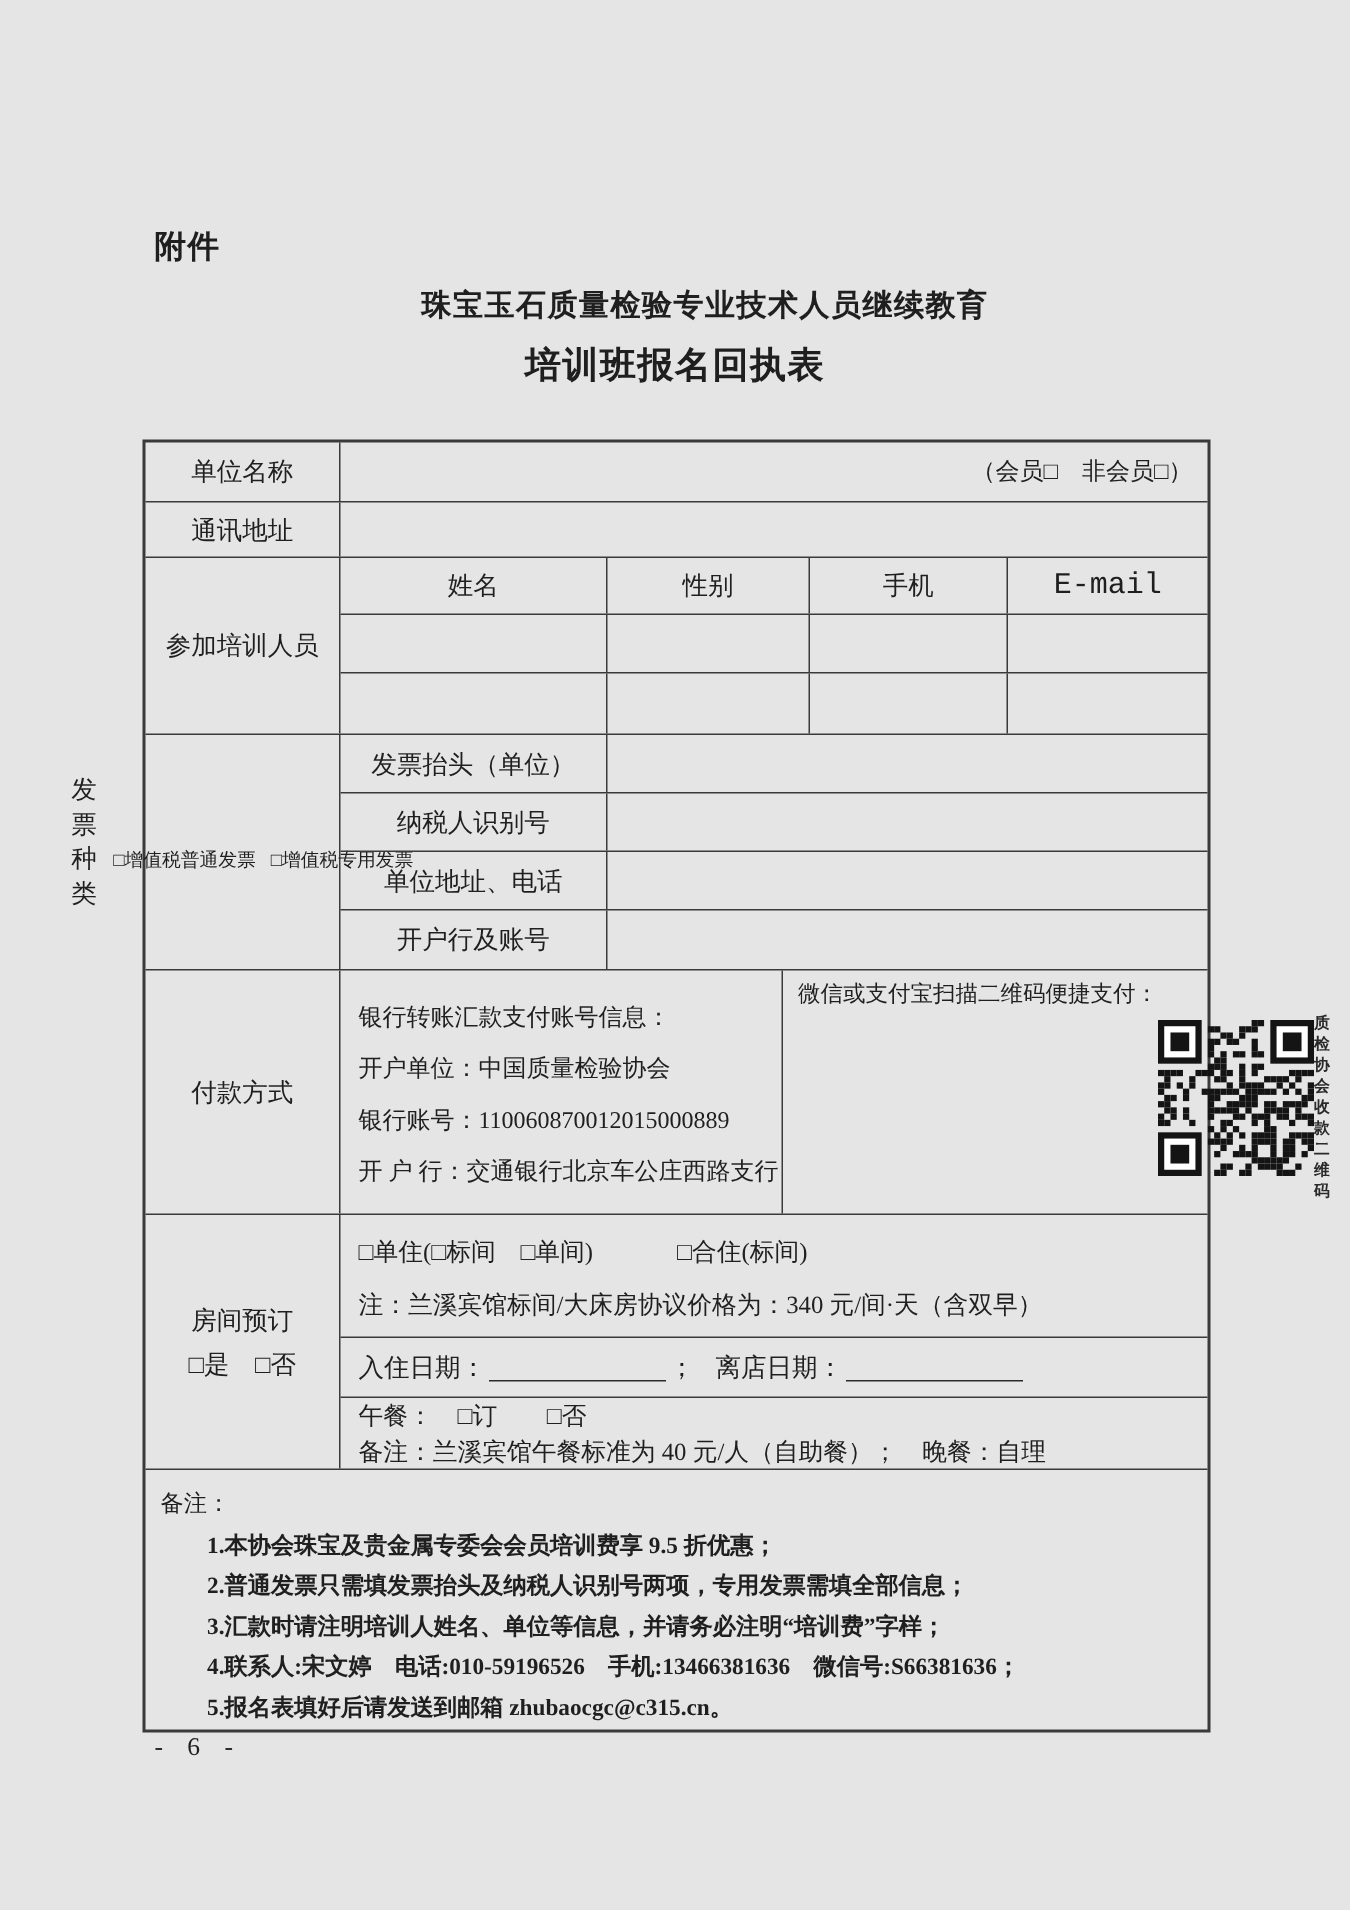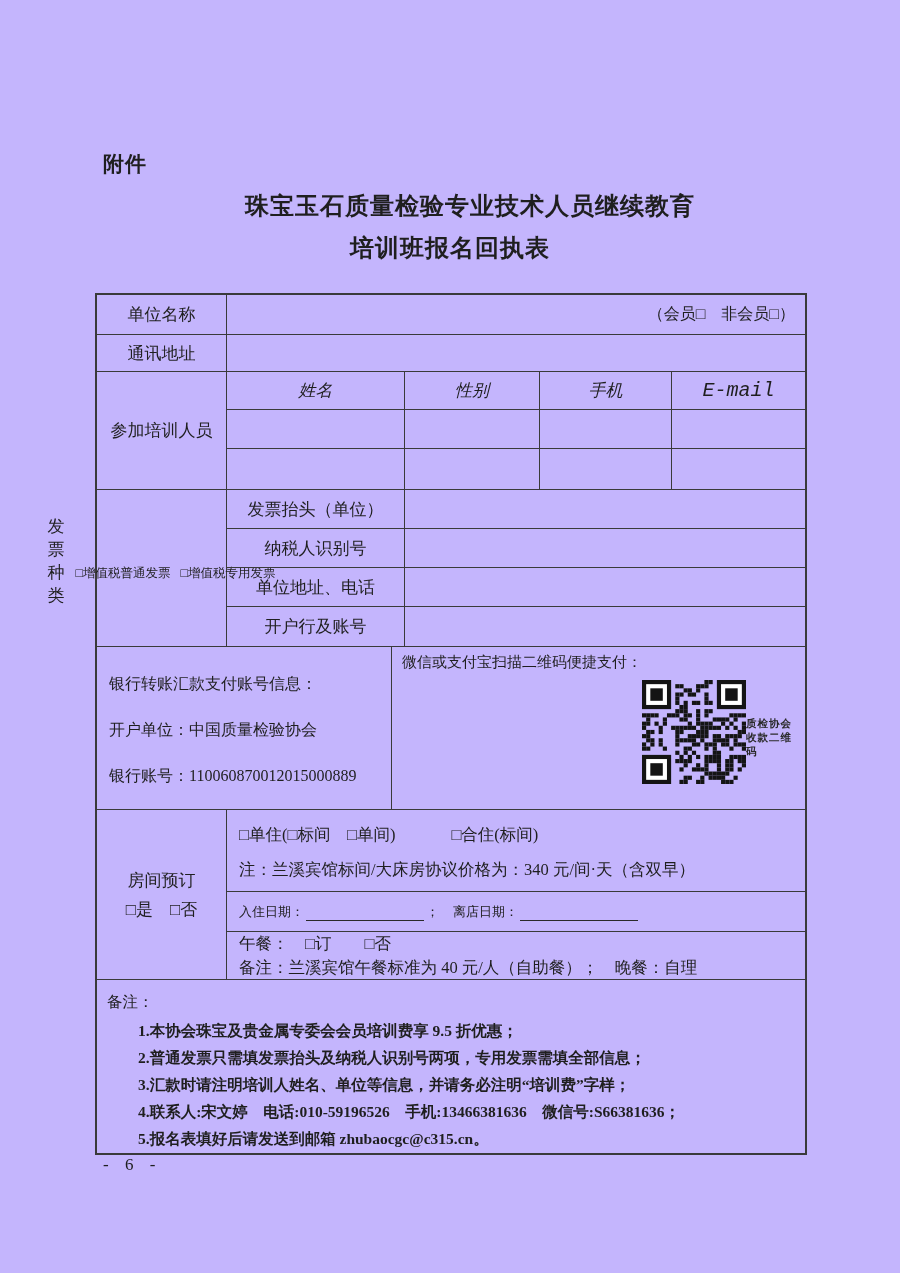--- a/index.html
+++ b/index.html
@@ -4,30 +4,30 @@
 <style>
   * { margin:0; padding:0; box-sizing:border-box; }
   html,body { width:900px; height:1273px; }
   body {
     background:#ffffff;
     color:#1f1f1f;
     font-family:"Liberation Serif","DejaVu Serif",serif;
     position:relative;
     overflow:hidden;
   }
-  .sheet { position:absolute; inset:0; background:#c4b5fd; }
+  .sheet { position:absolute; inset:0; background:#e5e5e5; }
 
   .attachment {
     position:absolute; left:103px; top:150px;
     font-family:"Liberation Sans","DejaVu Sans",sans-serif;
     font-weight:700; font-size:21px; letter-spacing:1px;
   }
   .titles { position:absolute; left:0; right:0; top:190px; text-align:center;
     font-family:"Liberation Sans","DejaVu Sans",sans-serif; font-weight:700; }
-  .title-l1 { font-size:24px; letter-spacing:1px;margin-left:40px; }
+  .title-l1 { font-size:20px; letter-spacing:1px;margin-left:40px; }
   .title-l2 { font-size:24px; letter-spacing:1px; margin-top:10px; }
 
   .ftable {
     position:absolute; left:95px; top:293px; width:712px;
     border:2px solid #3a3a3a;
     font-size:17px;
   }
   .row { display:flex; border-bottom:1.5px solid #3a3a3a; }
   .row:last-child { border-bottom:none; }
   .cell { padding:16px 6px; }
@@ -41,21 +41,21 @@
   
   .r-unit { height:40px; }
   .r-addr { height:37px; }
 
   .unit-content { display:flex; align-items:center; justify-content:flex-end; padding-right:10px; font-size:16px; }
 
   
   .p-right { display:flex; flex-direction:column; }
   .p-row { display:flex; border-bottom:1.5px solid #3a3a3a; }
   .p-row:last-child { border-bottom:none; }
-  .p-row .pc { border-right:1.5px solid #3a3a3a; display:flex; align-items:center; justify-content:center;font-style:italic; }
+  .p-row .pc { border-right:1.5px solid #3a3a3a; display:flex; align-items:center; justify-content:center; }
   .p-row .pc:last-child { border-right:none; }
   .pc1 { width:178px; flex:0 0 178px; }
   .pc2 { width:135px; flex:0 0 135px; }
   .pc3 { width:132px; flex:0 0 132px; }
   .pc4 { flex:1 1 auto; }
   .p-head { height:38px; }
   .p-blank1 { height:39px; }
   .p-blank2 { height:40px; }
   .email-head { font-family:"Liberation Mono","DejaVu Sans Mono",monospace; font-size:20px; }
 
@@ -80,21 +80,21 @@
   .qr-box { margin-top:4px; line-height:0; }
   .qr-caption { font-size:10.5px; margin-top:16px; letter-spacing:1px; font-weight:700; color:#2a2a2a; }
 
   
   .room-label { flex-direction:column; gap:6px; }
   .room-right { display:flex; flex-direction:column; }
   .room-r1 { border-bottom:1.5px solid #3a3a3a; height:82px; padding:8px 8px 4px 12px;
     display:flex; flex-direction:column; justify-content:space-around; font-size:16.5px; }
   .room-occ { display:flex; gap:56px; }
   .room-r2 { border-bottom:1.5px solid #3a3a3a; height:40px; padding:4px 8px 4px 12px;
-    display:flex; align-items:center; font-size:13px; }
+    display:flex; align-items:center; font-size:17px; }
   .blank-line { display:inline-block; width:118px; border-bottom:1.5px solid #2a2a2a; height:18px; margin:0 2px; }
   .room-r3 { height:47px; padding:3px 8px 3px 12px; display:flex; flex-direction:column; justify-content:center; gap:2px; font-size:16.5px; }
 
   
   .remarks-cell { height:173px; padding:12px 10px 6px 10px; font-size:15.5px; }
   .remarks-label { margin-bottom:4px; }
   .remark-item { margin-left:31px; line-height:27px; white-space:nowrap;font-weight:bold; }
 
   .page-number {
     position:absolute; left:103px; top:1155px;
@@ -171,24 +171,26 @@
           <div class="inv-value"></div>
         </div>
         <div class="inv-row">
           <div class="inv-field">开户行及账号</div>
           <div class="inv-value"></div>
         </div>
       </div>
     </div>
 
     <div class="row pay-row">
+      <div class="cell label-col">付款方式</div>
       <div class="bank-cell">
         <div class="bank-line">银行转账汇款支付账号信息：</div>
         <div class="bank-line">开户单位：中国质量检验协会</div>
         <div class="bank-line">银行账号：110060870012015000889</div>
+        <div class="bank-line">开 户 行：交通银行北京车公庄西路支行</div>
       </div>
       <div class="qr-cell">
         <div class="qr-title">微信或支付宝扫描二维码便捷支付：</div>
         <div class="qr-box"><svg width="104" height="104" viewBox="0 0 100 100" xmlns="http://www.w3.org/2000/svg">
               <rect x="60" y="0" width="4" height="4" fill="#141414"></rect>
               <rect x="64" y="0" width="4" height="4" fill="#141414"></rect>
               <rect x="32" y="4" width="4" height="4" fill="#141414"></rect>
               <rect x="36" y="4" width="4" height="4" fill="#141414"></rect>
               <rect x="52" y="4" width="4" height="4" fill="#141414"></rect>
               <rect x="56" y="4" width="4" height="4" fill="#141414"></rect>

